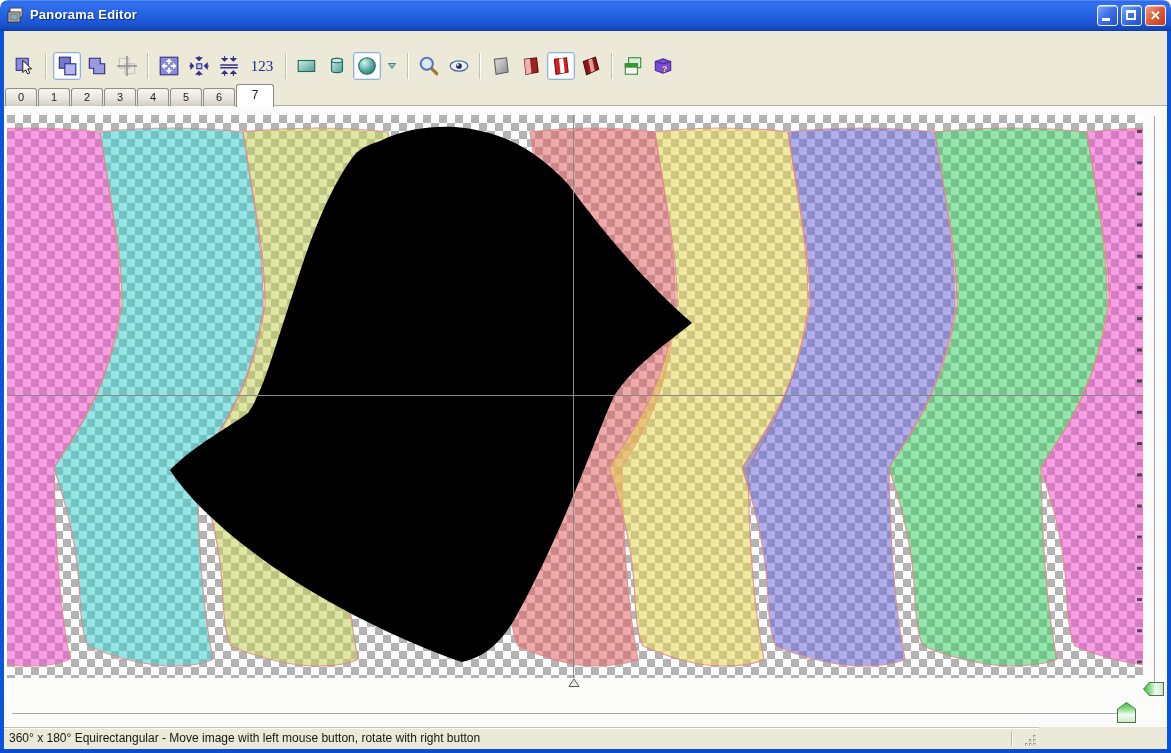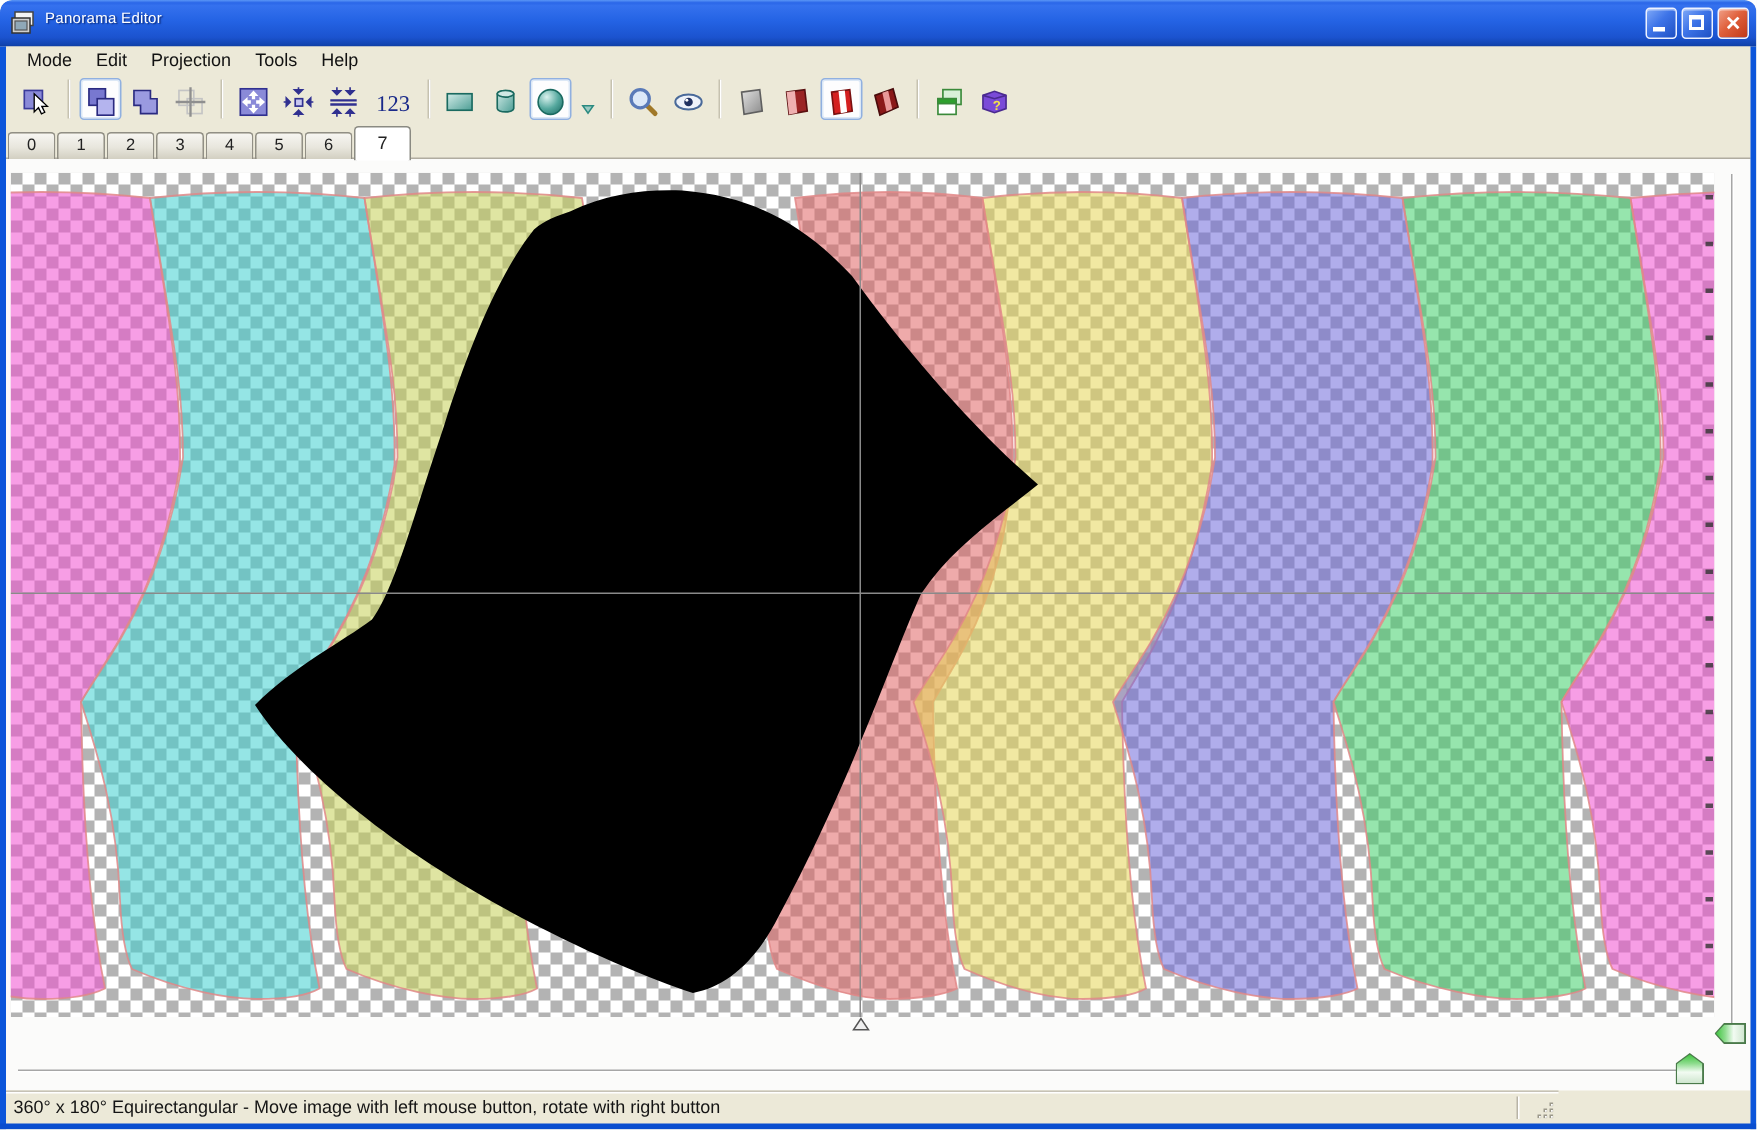--- a/index.html
+++ b/index.html
@@ -4,41 +4,41 @@
 <style>
   html,body{margin:0;padding:0;width:1171px;height:753px;overflow:hidden;
     font-family:"Liberation Sans",sans-serif;-webkit-font-smoothing:antialiased;}
   .window{position:relative;width:1171px;height:753px;background:#ece9d8;
     border-radius:8px 8px 0 0;overflow:hidden;}
   
   .titlebar{position:absolute;left:0;top:0;width:1171px;height:31px;
     background:linear-gradient(180deg,#5a96f6 0%,#2a66e8 6%,#3571ee 12%,#2463e4 45%,#1b53cf 80%,#1143ae 97%,#0d3a9a 100%);
     border-radius:8px 8px 0 0;}
   .title-icon{position:absolute;left:7px;top:7px;width:18px;height:18px;}
-  .title-text{position:absolute;left:30px;top:7px;color:#fff;font-weight:normal;
-    font-size:10px;text-shadow:1px 1px 1px #0a2a7a;letter-spacing:.2px;}
+  .title-text{position:absolute;left:30px;top:7px;color:#fff;font-weight:bold;
+    font-size:13px;text-shadow:1px 1px 1px #0a2a7a;letter-spacing:.2px;}
   .winbtn{position:absolute;top:5px;width:21px;height:21px;border-radius:3px;
     border:1px solid #eef2ff;box-sizing:border-box;
     background:linear-gradient(135deg,#7fa9f8 0%,#3e74e8 45%,#1e50c4 100%);
     box-shadow:inset 0 1px 0 rgba(255,255,255,.5);}
   .winbtn.close{background:linear-gradient(135deg,#f0a088 0%,#e0603c 45%,#c03818 100%);}
   .glyph-min{position:absolute;left:4px;bottom:4px;width:8px;height:3px;background:#fff;}
   .glyph-max{position:absolute;left:4px;top:4px;width:10px;height:10px;box-sizing:border-box;
     border:2px solid #fff;border-top-width:3px;}
   .glyph-x{position:absolute;left:0;top:1px;width:100%;text-align:center;color:#fff;
     font-weight:bold;font-size:13px;line-height:18px;font-family:"Liberation Sans",sans-serif;}
   
   .menubar{position:absolute;left:4px;top:31px;width:1163px;height:17px;background:#ece9d8;
     font-size:12px;color:#111;display:flex;align-items:center;padding-left:6px;box-sizing:border-box;}
   .menuitem{padding:1px 8px;cursor:default;}
   
   .toolbar{position:absolute;left:4px;top:48px;width:1163px;height:36px;background:#ece9d8;
     display:flex;align-items:center;padding-left:6px;box-sizing:border-box;}
   .tb{width:28px;height:28px;border:1px solid transparent;background:transparent;padding:0;
-    margin:0 1px;display:flex;align-items:flex-end;justify-content:center;border-radius:3px;}
+    margin:0 1px;display:flex;align-items:center;justify-content:center;border-radius:3px;}
   .tb.sel{border:1px solid #90b0e0;background:#fdfdfe;box-shadow:0 0 0 1px #dce8f6 inset;}
   .tbsep{width:1px;height:26px;background:#c6c2b0;border-right:1px solid #fff;margin:0 5px;}
   .num123{font-family:"Liberation Serif",serif;font-size:15px;color:#1a2a8a;}
   
   .tabstrip{position:absolute;left:4px;top:84px;width:1163px;height:22px;background:#ece9d8;
     border-bottom:1px solid #b0aca0;box-sizing:border-box;}
   .tab{position:absolute;top:4px;height:18px;width:32px;box-sizing:border-box;
     border:1px solid #918f85;border-bottom:none;border-radius:3px 3px 0 0;
     background:linear-gradient(180deg,#f7f6f2 0%,#e8e6dd 55%,#d2cfc1 100%);
     font-size:11px;color:#222;text-align:center;line-height:17px;}
@@ -94,27 +94,20 @@
         <div class="glyph-min"></div>
       </div>
     <div class="winbtn" style="left:1121px" title="maximize">
         <div class="glyph-max"></div>
       </div>
     <div class="winbtn close" style="left:1145px" title="close">
         <div class="glyph-x">✕</div>
       </div>
   </div>
 
-  <div class="menubar">
-    <span class="menuitem">Mode</span>
-    <span class="menuitem">Edit</span>
-    <span class="menuitem">Projection</span>
-    <span class="menuitem">Tools</span>
-    <span class="menuitem">Help</span>
-  </div>
 
   <div class="toolbar">
     <button class="tb">
       <svg width="22" height="22" viewBox="0 0 20 20">
         <rect x="2" y="3" width="11" height="11" fill="#8a8ad8" stroke="#3a3a9a"></rect>
         <path d="M8,5 L8,16 L10.6,13.4 L12.4,17.2 L14.4,16.2 L12.6,12.6 L16,12.6 Z" fill="#fff" stroke="#000" stroke-width="0.8"></path>
       </svg>
     </button>
     <div class="tbsep"></div>
     <button class="tb sel">

